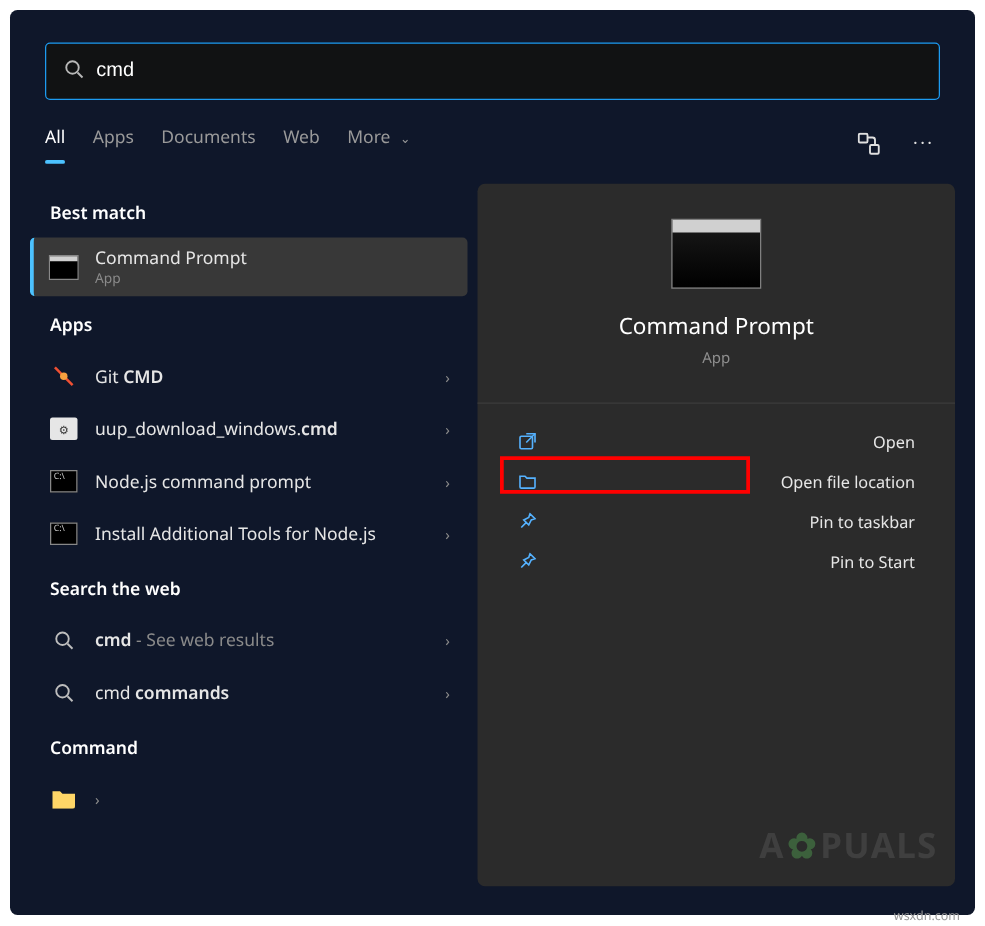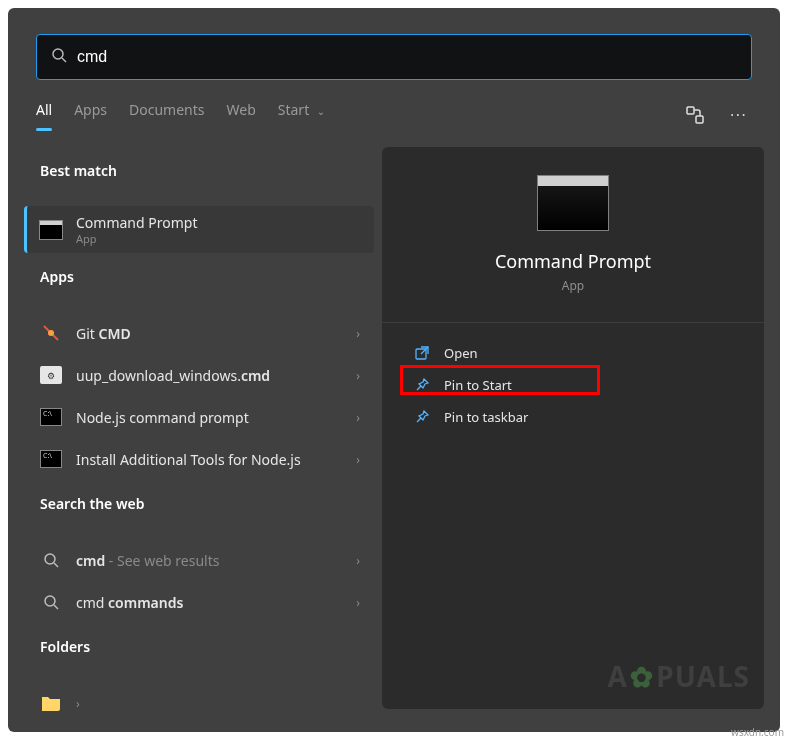--- a/index.html
+++ b/index.html
@@ -9,21 +9,21 @@
     background: #fff;
     font-family: "Segoe UI", system-ui, sans-serif;
     position: relative;
   }
   .window {
     position: absolute;
     left: 8px;
     top: 8px;
     width: 772px;
     height: 724px;
-    background: #404040;
+    background: #0f172a;
     border-radius: 6px;
     overflow: hidden;
     color: #e6e6e6;
   }
   .searchbar {
     margin: 26px 28px 0 28px;
     height: 46px;
     background: #111213;
     border: 1px solid #1d9bf0;
     border-radius: 4px;
@@ -61,21 +61,21 @@
   .tabs-right { margin-left:auto; display:flex; gap:18px; color:#e0e0e0; }
   .tabs-right-btn { width:26px; height:26px; display:flex; align-items:center; justify-content:center; cursor:pointer; }
   .body-area {
     display:flex;
     padding: 6px 16px 16px 16px;
     gap: 8px;
     height: calc(100% - 140px);
   }
   .left-col { flex: 0 0 350px; }
   .right-col { flex:1; background:#2b2b2b; border-radius:6px; padding: 28px 18px 18px 18px; position:relative; }
-  .section-header { font-size:14px; font-weight:600; color:#fff; padding: 14px 16px 26px 16px; }
+  .section-header { font-size:14px; font-weight:600; color:#fff; padding: 14px 16px 10px 16px; }
   .result-item {
     display:flex;
     align-items:center;
     padding: 8px 14px;
     gap:12px;
     cursor:pointer;
     border-radius:4px;
   }
   .result-item.selected {
     background:#383838;
@@ -100,20 +100,21 @@
   }
   .right-title { text-align:center; font-size:18px; color:#fff; }
   .right-subtitle { text-align:center; font-size:12px; color:#8e8e8e; margin-top:4px; margin-bottom:28px; }
   .action-item {
     display:flex; align-items:center; gap:14px;
     padding:7px 14px;
     font-size:13px;
     color:#e6e6e6;
     cursor:pointer;
     border-radius:3px;
+    justify-content:space-between;
   }
   .action-icon { width:16px; color:#55b2ff; display:flex; align-items:center; justify-content:center; }
   .highlight-box {
     border:3px solid #ff0000;
     position:absolute;
   }
   .dim-text { color:#8a8a8a;margin-top:15px; }
   .bold { font-weight:600; }
   .watermark {
     position:absolute;
@@ -121,21 +122,21 @@
     bottom:14px;
     font-size:28px;
     font-weight:700;
     letter-spacing:1px;
     color:rgba(100,100,100,0.35);
     display:flex;
     align-items:center;
     gap:2px;
   }
   .watermark .gear { color:rgba(75, 140, 75, 0.55); }
-  .footer-credit { position:absolute; right:4px; bottom:2px; font-size:10px; color:#999; }
+  .footer-credit { position:absolute; right:20px; bottom:2px; font-size:10px; color:#999; }
 </style>
 </head>
 <body>
 
 <div class="window">
 
   <div class="searchbar">
     <span class="icon">
       <svg width="16" height="16" viewBox="0 0 16 16" fill="none" stroke="currentColor" stroke-width="1.5">
         <circle cx="7" cy="7" r="5"></circle>
@@ -145,21 +146,21 @@
     <input class="searchbar-input" value="cmd" style="">
   </div>
 
   <div class="tabs-row">
     <div class="tabs">
       <div class="tab active">All</div>
       <div class="tab">Apps</div>
       <div class="tab">Documents</div>
       <div class="tab">Web</div>
       <div class="tab">
-        <span>Start</span>
+        <span>More</span>
         <span style="font-size:10px;margin-left:4px;">⌄</span>
       </div>
     </div>
     <div class="tabs-right">
       <div class="tabs-right-btn">
         <svg width="18" height="18" viewBox="0 0 18 18" stroke="currentColor" fill="none" stroke-width="1.5">
           <rect x="1" y="1" width="7" height="7" rx="1"></rect>
             <rect x="10" y="10" width="7" height="7" rx="1"></rect>
           <path d="M8 4h4a2 2 0 0 1 2 2v4"></path>
           </svg>
@@ -239,21 +240,21 @@
         <div class="result-icon">
           <svg width="16" height="16" viewBox="0 0 16 16" fill="none" stroke="#bdbdbd" stroke-width="1.5">
               <circle cx="7" cy="7" r="5"></circle>
               <line x1="11" y1="11" x2="15" y2="15"></line>
             </svg>
         </div>
         <div class="result-text"><span>cmd </span><span class="bold">commands</span></div>
         <span class="chev">›</span>
       </div>
 
-      <div class="section-header">Folders</div>
+      <div class="section-header">Command</div>
 
       <div class="result-item">
         <div class="result-icon">
           <svg width="20" height="16" viewBox="0 0 20 16">
               <path d="M1 2h6l2 2h10v10a2 2 0 0 1-2 2H1V2z" fill="#ffd667"></path>
             </svg>
         </div>
         <span class="chev">›</span>
       </div>
     </div>
@@ -272,33 +273,41 @@
                 <rect x="1" y="3" width="10" height="10" rx="1"></rect>
                 <path d="M6 1h7v7"></path>
                 <path d="M13 1L6 8"></path>
               </svg>
           </span>
           <span>Open</span>
         </div>
         <div class="action-item">
           <span class="action-icon">
             <svg width="14" height="14" viewBox="0 0 14 14" fill="none" stroke="currentColor" stroke-width="1.3">
-                <path d="M9 1l4 4-3 1-2 4-2-2-4 4 4-4-2-2 4-2 1-3z"></path>
+                <path d="M1 3h4l1.5 1.5H13v7a1 1 0 0 1-1 1H2a1 1 0 0 1-1-1V3z"></path>
               </svg>
           </span>
-          <span>Pin to Start</span>
+          <span>Open file location</span>
         </div>
         <div class="action-item">
           <span class="action-icon">
             <svg width="14" height="14" viewBox="0 0 14 14" fill="none" stroke="currentColor" stroke-width="1.3">
                 <path d="M9 1l4 4-3 1-2 4-2-2-4 4 4-4-2-2 4-2 1-3z"></path>
               </svg>
           </span>
           <span>Pin to taskbar</span>
         </div>
+        <div class="action-item">
+          <span class="action-icon">
+            <svg width="14" height="14" viewBox="0 0 14 14" fill="none" stroke="currentColor" stroke-width="1.3">
+                <path d="M9 1l4 4-3 1-2 4-2-2-4 4 4-4-2-2 4-2 1-3z"></path>
+              </svg>
+          </span>
+          <span>Pin to Start</span>
+        </div>
         <div class="highlight-box" style="top:28px;left:0;width:200px;height:30px;"></div>
       </div>
 
       <div class="watermark">
         <span>A</span>
         <span class="gear">✿</span>
         <span>PUALS</span>
       </div>
     </div>
   </div>

